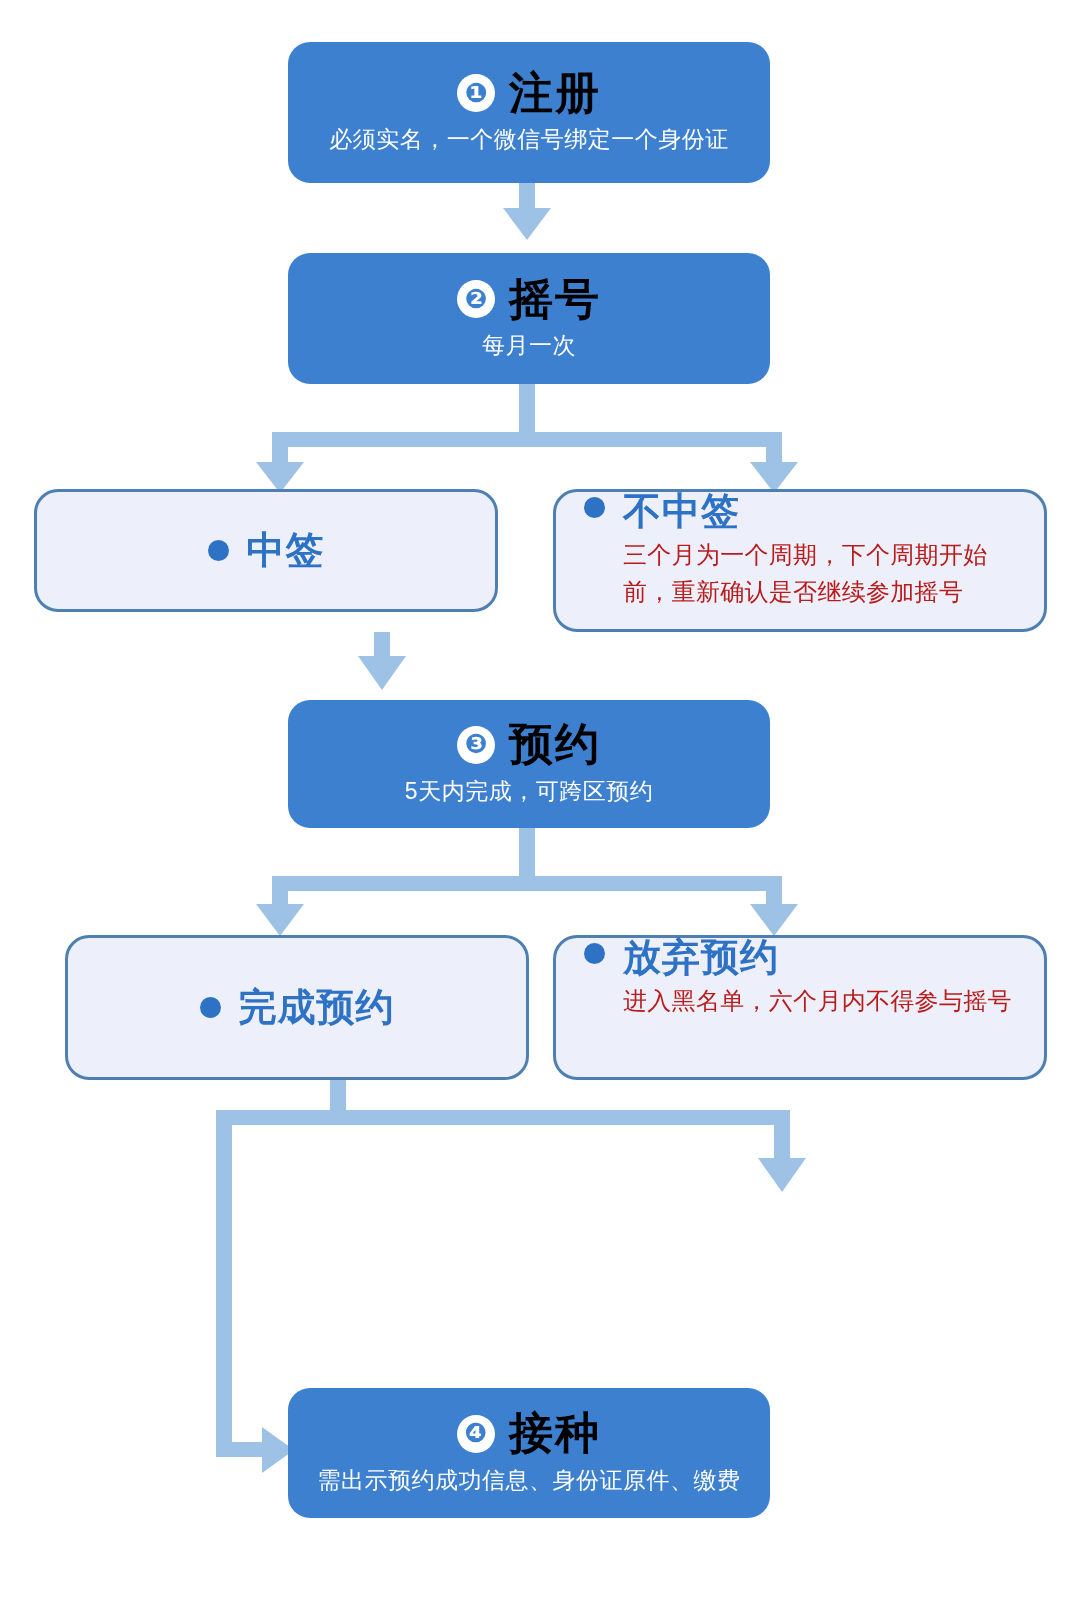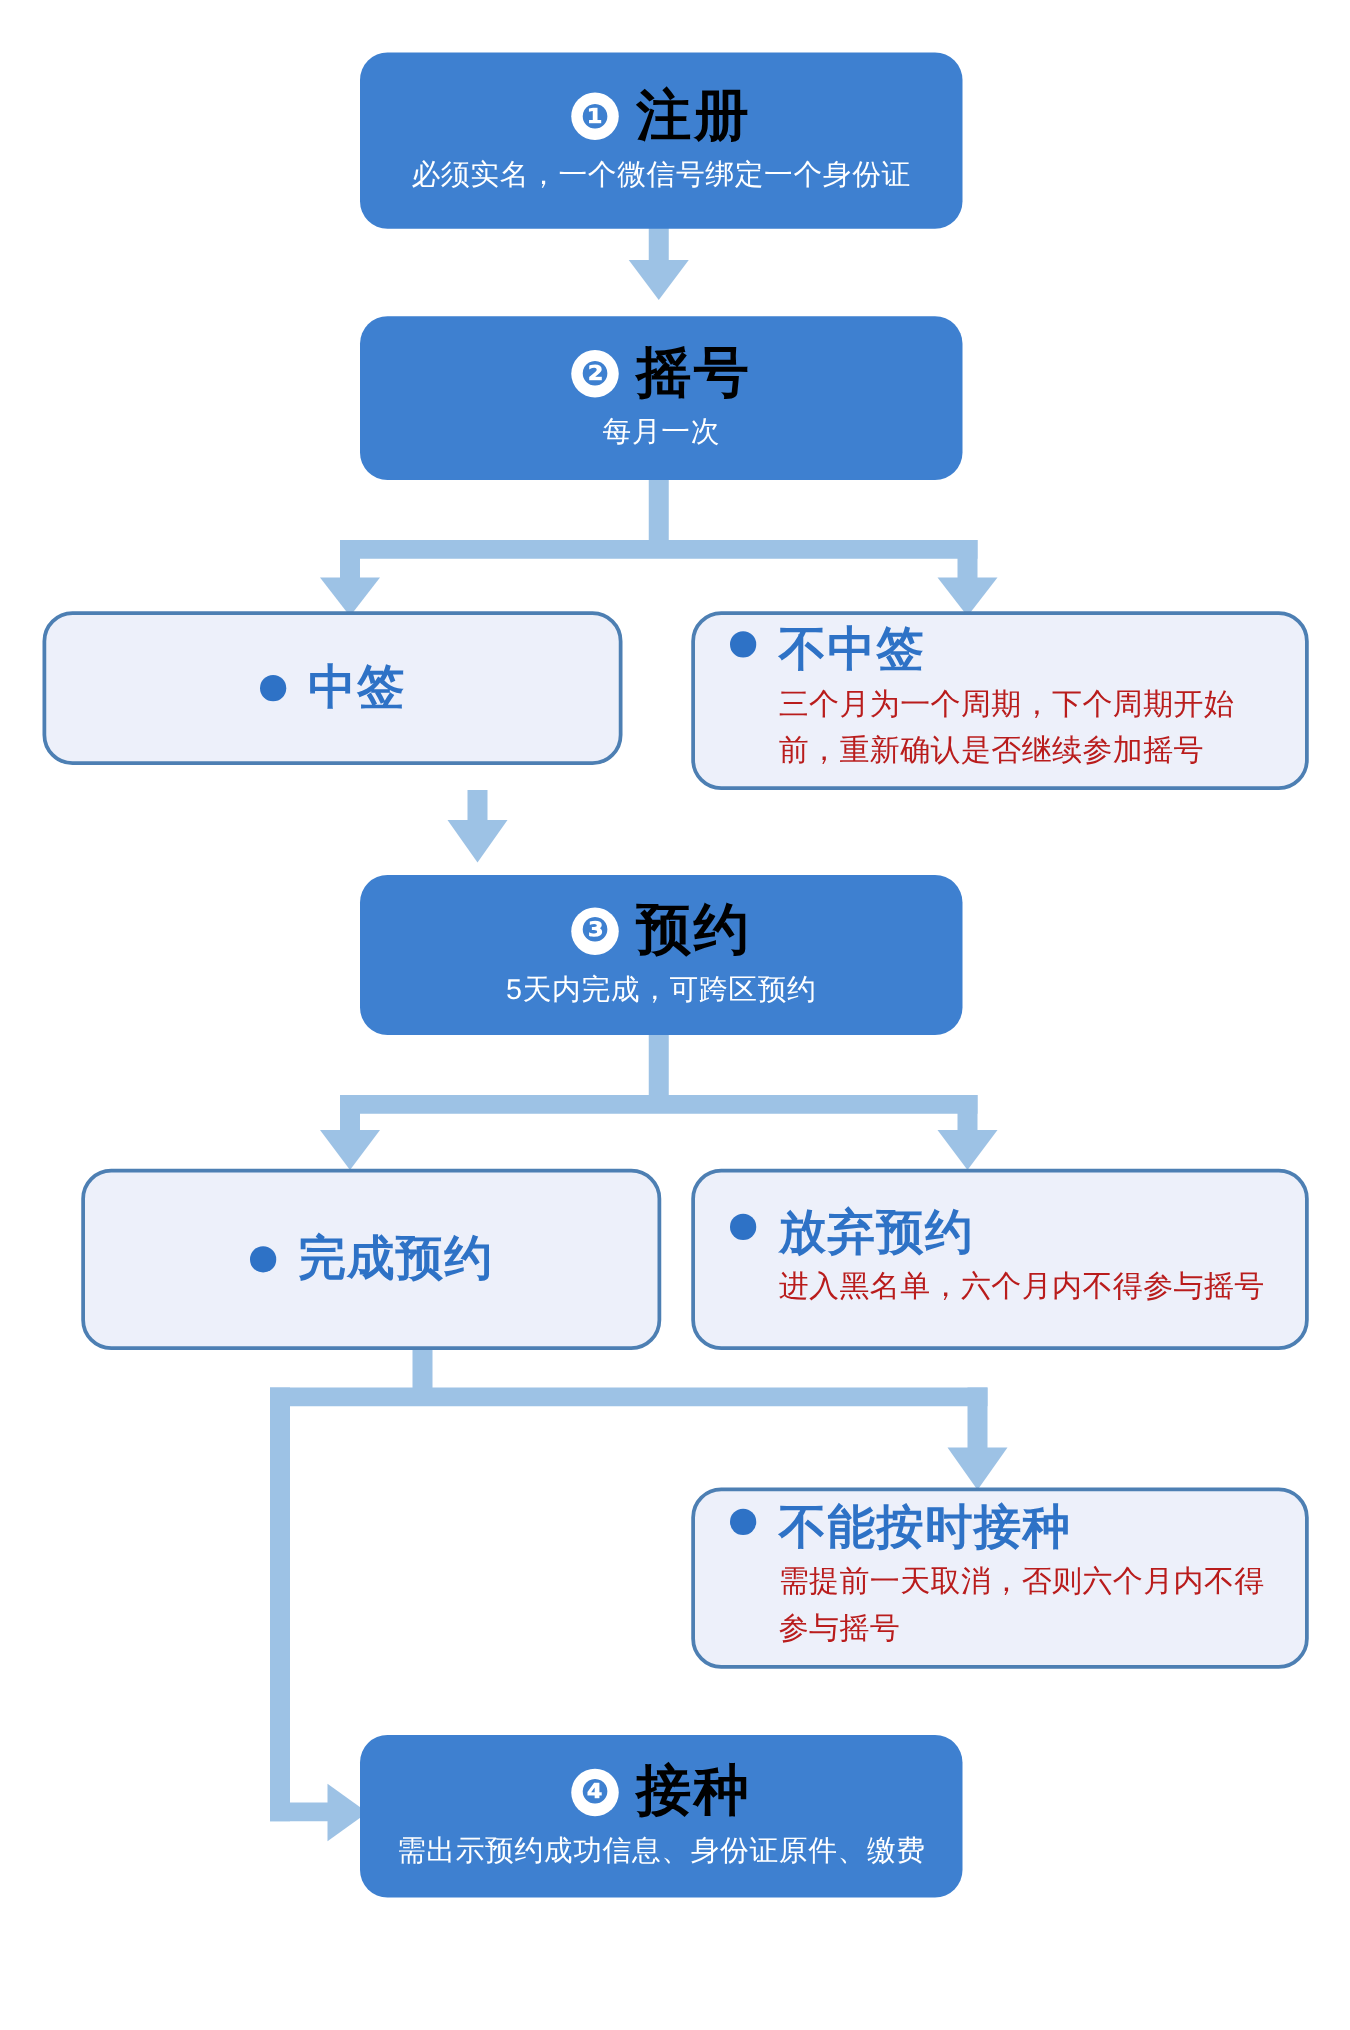--- a/index.html
+++ b/index.html
@@ -91,21 +91,20 @@
     justify-content: center;
   }
   .outcome.centered .head {
     display: flex;
     align-items: center;
     gap: 18px;
   }
   .outcome.lefted {
     display: flex;
     flex-direction: column;
-    justify-content: center;
     padding: 0 26px 0 28px;
   }
   .outcome .head {
     display: flex;
     align-items: baseline;
     gap: 18px;
   }
   .dot {
     width: 21px;
     height: 21px;
@@ -227,27 +226,20 @@
   </div>
 
   <div class="node outcome lefted" style="left:553px; top:935px; width:494px; height:145px;">
     <div class="head">
       <span class="dot"></span>
       <span class="otitle">放弃预约</span>
     </div>
     <div class="odesc">进入黑名单，六个月内不得参与摇号</div>
   </div>
 
-  <div class="node outcome lefted" style="left:553px; top:1190px; width:494px; height:145px;">
-    <div class="head">
-      <span class="dot"></span>
-      <span class="otitle">不能按时接种</span>
-    </div>
-    <div class="odesc">需提前一天取消，否则六个月内不得参与摇号</div>
-  </div>
 
   <div class="node step" style="left:288px; top:1388px; width:482px; height:130px;">
     <div class="title-row">
       <span class="num">❹</span>
       <span class="title">接种</span>
     </div>
     <div class="sub">需出示预约成功信息、身份证原件、缴费</div>
   </div>
 
 </div>

